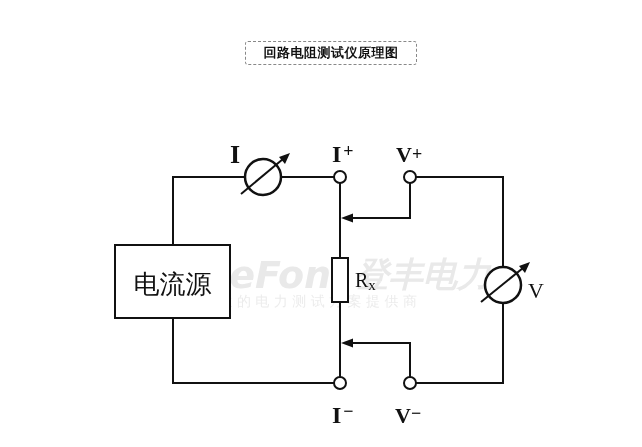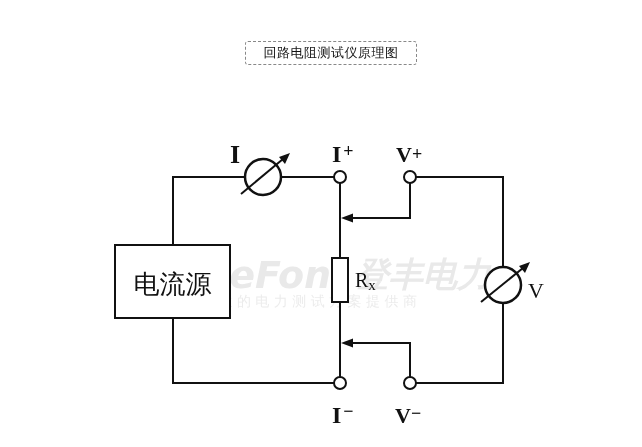--- a/index.html
+++ b/index.html
@@ -1,21 +1,21 @@
 <!DOCTYPE html>
 <html><head>
   <meta charset="utf-8">
   <style>
     html, body { margin: 0; padding: 0; background: #ffffff; }
     body { width: 642px; height: 447px; position: relative; overflow: hidden; font-family: "DejaVu Sans", sans-serif; }
     .title-box {
       position: absolute; left: 245px; top: 41px; width: 170px; height: 22px;
       border: 1px dashed #888; border-radius: 3px;
       display: flex; align-items: center; justify-content: center;
-      font-family: "DejaVu Sans", sans-serif; font-weight: normal; font-size: 13px; color: #111;
+      font-family: "DejaVu Sans", sans-serif; font-weight: bold; font-size: 13px; color: #111;
       letter-spacing: 0.5px;
     }
     svg.diagram { position: absolute; left: 0; top: 0; }
     .lbl-serif { font-family: "Liberation Serif", "DejaVu Serif", serif; fill: #111; }
     .lbl-cn { font-family: "DejaVu Sans", sans-serif; fill: #111; }
     .wm-main { font-family: "DejaVu Sans", sans-serif; font-weight: bold; font-style: italic; fill: #e9e9e9; }
     .wm-sub { font-family: "DejaVu Sans", sans-serif; fill: #ececec; }
   </style>
 </head>
 <body>

